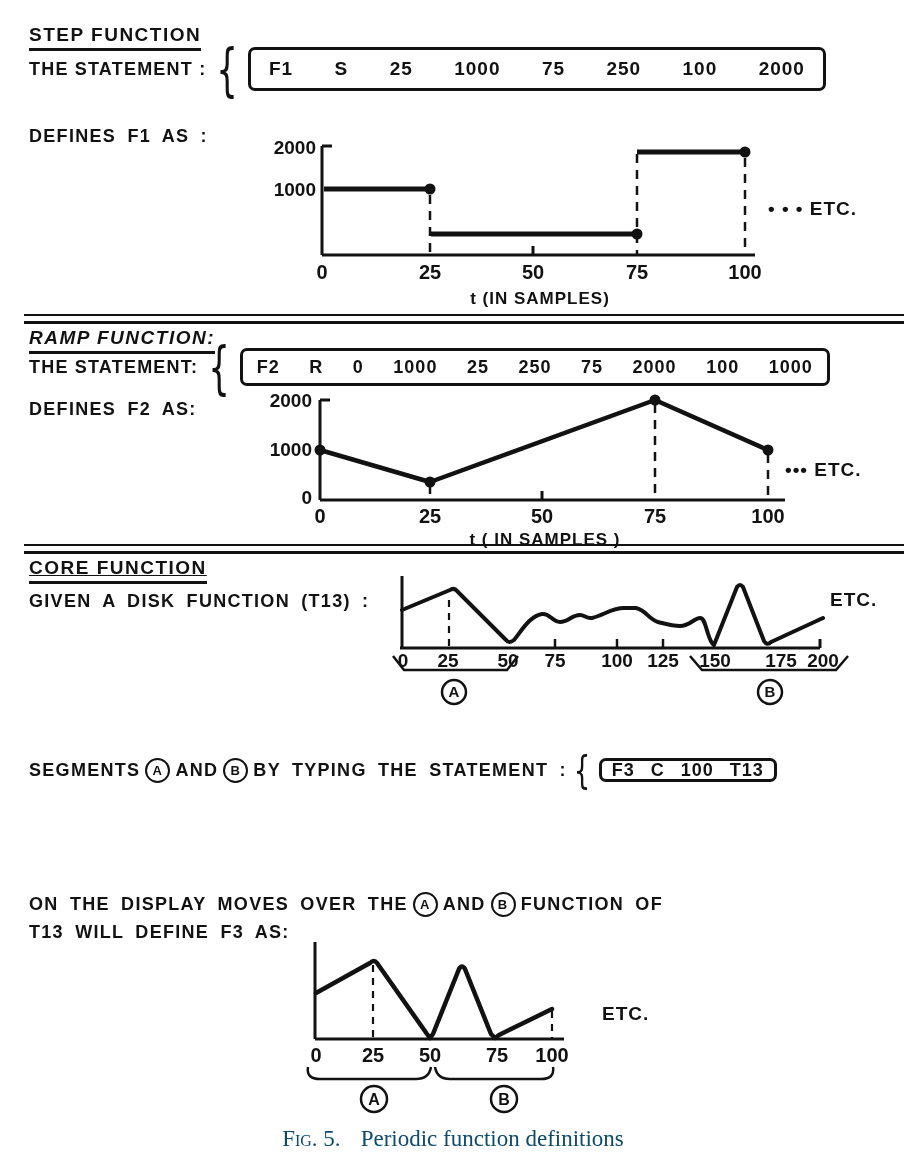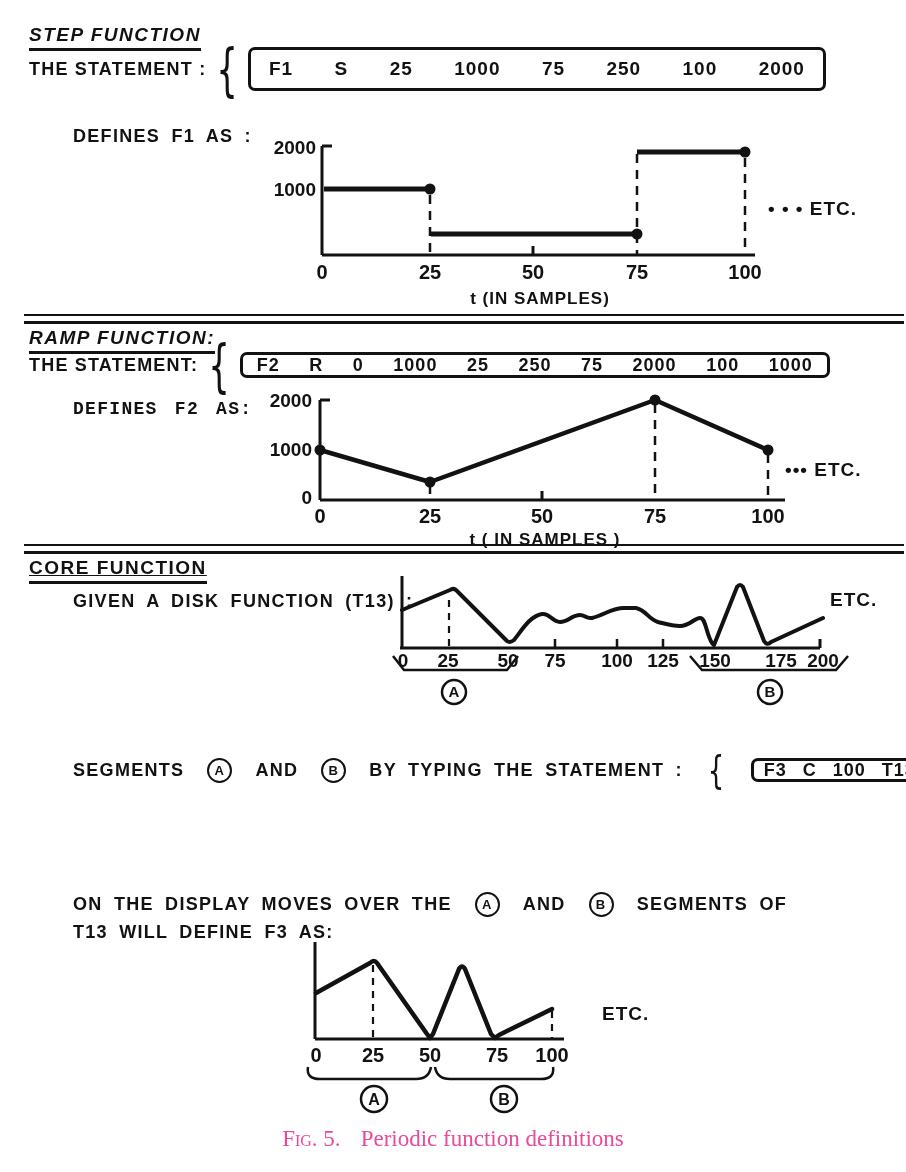--- a/index.html
+++ b/index.html
@@ -6,61 +6,61 @@
   .page{
     position:relative; width:906px; height:1172px; margin:0 auto;
     background:#ffffff; color:#121212; overflow:hidden;
     font-family:"Liberation Sans", sans-serif; font-weight:bold;
   }
   .abs{position:absolute;}
   .sec-title{
     font-size:19px; letter-spacing:1.5px; border-bottom:3px solid #121212;
     padding-bottom:2px; white-space:nowrap;
   }
-  .body-line{font-size:18px; letter-spacing:1.3px; word-spacing:5px; white-space:nowrap;margin-left:44px;}
+  .body-line{font-size:18px; letter-spacing:1.3px; word-spacing:5px; white-space:nowrap;}
   .stmt-row{display:flex; align-items:center; gap:8px;}
   .stmt-label{font-size:18px; letter-spacing:1.2px; white-space:nowrap;}
   .brace{
     font-family:"DejaVu Sans", sans-serif; font-weight:400; font-size:34px;
     display:inline-block; transform:scaleY(1.65); margin:0 2px; line-height:1;
   }
   .brace.small{font-size:26px; transform:scaleY(1.5);}
   .stmt-box{
     border:3px solid #121212; border-radius:7px; height:44px;
     display:flex; align-items:center; justify-content:space-between;
     font-size:19px; letter-spacing:1px; box-sizing:border-box;
   }
   .stmt-box span{white-space:nowrap;}
   .rule{height:5px; border-top:2px solid #121212; border-bottom:3px solid #121212;}
   .circ{
     display:inline-flex; align-items:center; justify-content:center;
     width:21px; height:21px; border:2.5px solid #121212; border-radius:50%;
     font-size:13px; flex:0 0 auto;
   }
-  .inline-row{display:flex; align-items:center; gap:23px; white-space:nowrap;}
+  .inline-row{display:flex; align-items:center; gap:5px; white-space:nowrap;}
   .caption{
     text-align:center; font-family:"Liberation Serif", serif; font-weight:normal;
-    font-size:23px; color:#ec4899;
+    font-size:23px; color:#0c4a6e;
   }
   .caption .figlbl{font-variant:small-caps; margin-right:20px;}
   svg text{
     font-family:"Liberation Sans", sans-serif; font-weight:bold; fill:#121212;
   }
   svg .tick{font-size:20px;}
   svg .ylab{font-size:19px;}
   svg .xlabel{font-size:17px; letter-spacing:1px;}
   svg .etc{font-size:19px; letter-spacing:1px;}
   svg .seg{font-size:15px;}
 </style>
 </head>
 <body>
 
 <div class="page">
 
-  <div class="abs sec-title" style="left:29px; top:24px;font-style:italic;">STEP FUNCTION</div>
+  <div class="abs sec-title" style="left:29px; top:24px;">STEP FUNCTION</div>
 
   <div class="abs stmt-row" style="left:29px; top:47px;">
     <span class="stmt-label">THE STATEMENT :</span>
     <span class="brace">{</span>
     <div class="stmt-box" style="width:578px; padding:0 18px;">
       <span>F1</span>
       <span>S</span>
       <span>25</span>
       <span>1000</span>
       <span>75</span>
@@ -99,35 +99,35 @@
     <text class="etc" x="528" y="83">• • • ETC.</text>
   </svg>
 
   <div class="abs rule" style="left:24px; right:2px; top:314px;"></div>
 
   <div class="abs sec-title" style="left:29px; top:327px;font-style:italic;">RAMP FUNCTION:</div>
 
   <div class="abs stmt-row" style="left:29px; top:348px;">
     <span class="stmt-label">THE STATEMENT:</span>
     <span class="brace">{</span>
-    <div class="stmt-box" style="width:590px; height:26px; padding:0 14px; font-size:18px;">
+    <div class="stmt-box" style="width:590px; height:38px; padding:0 14px; font-size:18px;">
       <span>F2</span>
       <span>R</span>
       <span>0</span>
       <span>1000</span>
       <span>25</span>
       <span>250</span>
       <span>75</span>
       <span>2000</span>
       <span>100</span>
       <span>1000</span>
     </div>
   </div>
 
-  <div class="abs body-line" style="left:29px; top:399px;font-family:Liberation Mono, monospace;">DEFINES F2 AS:</div>
+  <div class="abs body-line" style="left:29px; top:399px;">DEFINES F2 AS:</div>
 
   <svg class="abs" style="left:240px; top:390px;" width="666" height="158" viewBox="0 0 666 158">
     <g stroke="#121212" fill="none">
       <path d="M80,10 h10 M80,10 V110 M80,110 H545" stroke-width="3"></path>
       <path d="M302,101 V110" stroke-width="3"></path>
       <path d="M190,96 V109" stroke-width="2.5" stroke-dasharray="8 6"></path>
       <path d="M415,14 V109" stroke-width="2.5" stroke-dasharray="9 7"></path>
       <path d="M528,64 V109" stroke-width="2.5" stroke-dasharray="9 7"></path>
       <polyline points="80,60 190,92 415,10 528,60" stroke-width="4.5" stroke-linejoin="round"></polyline>
     </g>
@@ -199,21 +199,21 @@
       <span>100</span>
       <span>T13</span>
     </div>
   </div>
 
   <div class="abs inline-row body-line" style="left:29px; top:892px;text-align:center;">
     <span>ON THE DISPLAY MOVES OVER THE</span>
     <span class="circ">A</span>
     <span>AND</span>
     <span class="circ">B</span>
-    <span>SEGMENTS OF</span>
+    <span>FUNCTION OF</span>
   </div>
   <div class="abs body-line" style="left:29px; top:922px;">T13 WILL DEFINE F3 AS:</div>
 
   <svg class="abs" style="left:240px; top:936px;" width="460" height="184" viewBox="0 0 460 184">
     <g stroke="#121212" fill="none">
       <path d="M75,6 V103 M75,103 H324" stroke-width="3"></path>
       <path d="M133,29 V102" stroke-width="2.2" stroke-dasharray="7 6"></path>
       <path d="M312,75 V102" stroke-width="2.2" stroke-dasharray="7 6"></path>
       <path d="M76,57 L130,27 Q134,23 137,27 L187,98 L190,102 L193,98
                L219,33 Q222,28 225,33 L251,98 L255,102 L259,99 L312,73" stroke-width="4.5" stroke-linejoin="round" stroke-linecap="round"></path>

